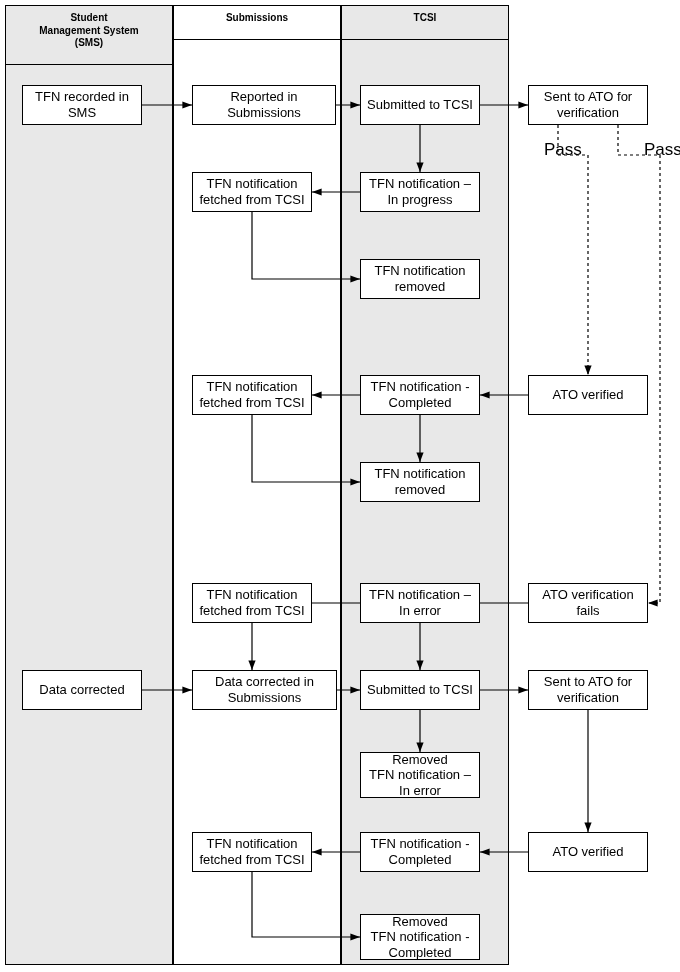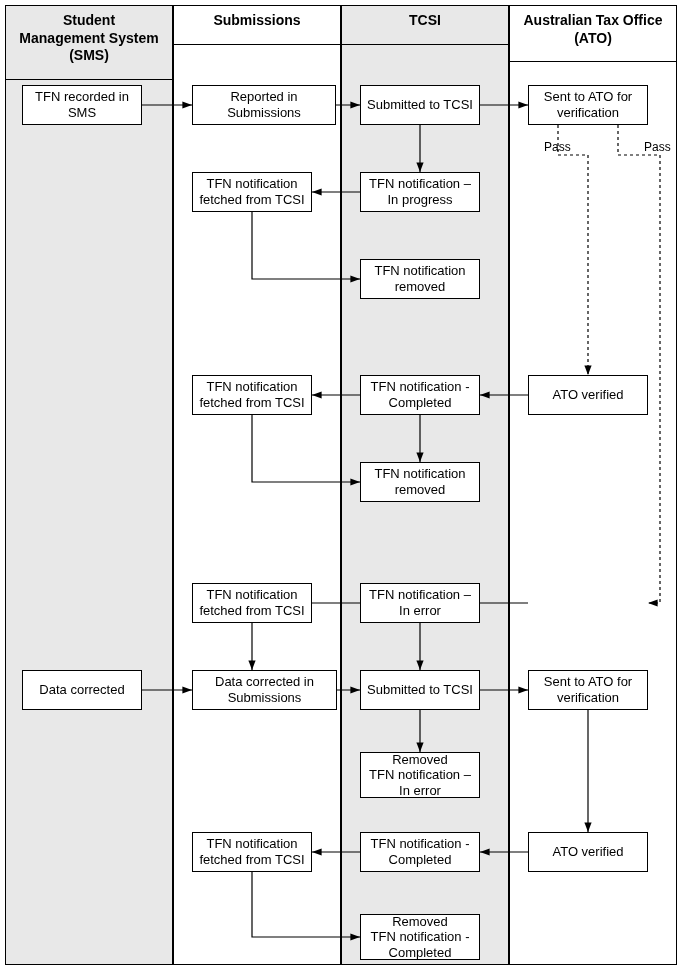--- a/index.html
+++ b/index.html
@@ -1,44 +1,40 @@
 <!DOCTYPE html>
 <html><head>
 <meta charset="utf-8">
 <style>
   html, body { margin:0; padding:0; background:#fff; font-family:"Segoe UI",Arial,sans-serif; }
   #stage { position:relative; width:680px; height:972px; }
   .lane { position:absolute; top:5px; height:960px; border:1px solid #000; box-sizing:border-box; }
   .lane.gray { background:#e8e8e8; }
-  .lane-title { text-align:center; font-weight:700; font-size:14px; line-height:1.25; padding:6px 4px 14px; border-bottom:1px solid #000; white-space:pre-line; }
+  .lane-title { text-align:center; font-weight:700; font-size:10px; line-height:1.25; padding:6px 4px 14px; border-bottom:1px solid #000; white-space:pre-line; }
   .node { position:absolute; background:#fff; border:1px solid #000; box-sizing:border-box;
           text-align:center; font-size:13px; line-height:1.2; display:flex; align-items:center;
           justify-content:center; padding:4px 6px; white-space:pre-line; }
-  .lbl { position:absolute; font-size:12px; white-space:nowrap; }
+  .lbl { position:absolute; font-size:17px; white-space:nowrap; }
   svg { position:absolute; left:0; top:0; overflow:visible; }
 </style>
 </head>
 <body>
 
 <div id="stage">
 
   <div id="lane-sms" class="lane gray" style="left: 5px; width: 168px;">
       <div class="lane-title">Student
 Management System
 (SMS)</div>
     </div>
   <div id="lane-sub" class="lane" style="left: 173px; width: 168px;">
       <div class="lane-title">Submissions</div>
     </div>
   <div id="lane-tcsi" class="lane gray" style="left: 341px; width: 168px;">
       <div class="lane-title">TCSI</div>
-    </div>
-  <div id="lane-ato" class="lane" style="left: 509px; width: 168px;">
-      <div class="lane-title">Australian Tax Office
-(ATO)</div>
     </div>
 
   <svg id="wires" width="680" height="972">
     <defs>
       <marker id="ah" markerWidth="10" markerHeight="10" refX="8" refY="3" orient="auto">
         <path d="M0,0 L8,3 L0,6 Z" fill="#000"></path>
       </marker>
     </defs>
   <polyline points="142,105 192,105" fill="none" stroke="#000" stroke-width="1.2" marker-end="url(#ah)"></polyline>
       <polyline points="312,105 360,105" fill="none" stroke="#000" stroke-width="1.2" marker-end="url(#ah)"></polyline>
@@ -97,19 +93,21 @@
 TFN notification –
 In error</div>
   <div class="node" style="left: 360px; top: 832px; width: 120px; height: 40px;">TFN notification -
 Completed</div>
   <div class="node" style="left: 360px; top: 914px; width: 120px; height: 46px;">Removed
 TFN notification -
 Completed</div>
   <div class="node" style="left: 528px; top: 85px; width: 120px; height: 40px;">Sent to ATO for
 verification</div>
   <div class="node" style="left: 528px; top: 375px; width: 120px; height: 40px;">ATO verified</div>
+  <div class="node" style="left: 528px; top: 583px; width: 120px; height: 40px;">ATO verification
+fails</div>
   <div class="node" style="left: 528px; top: 670px; width: 120px; height: 40px;">Sent to ATO for
 verification</div>
   <div class="node" style="left: 528px; top: 832px; width: 120px; height: 40px;">ATO verified</div>
 
   <span class="lbl" style="left: 544px; top: 140px;">Pass</span>
   <span class="lbl" style="left: 644px; top: 140px;">Pass</span>
 </div>
 
 </body></html>

